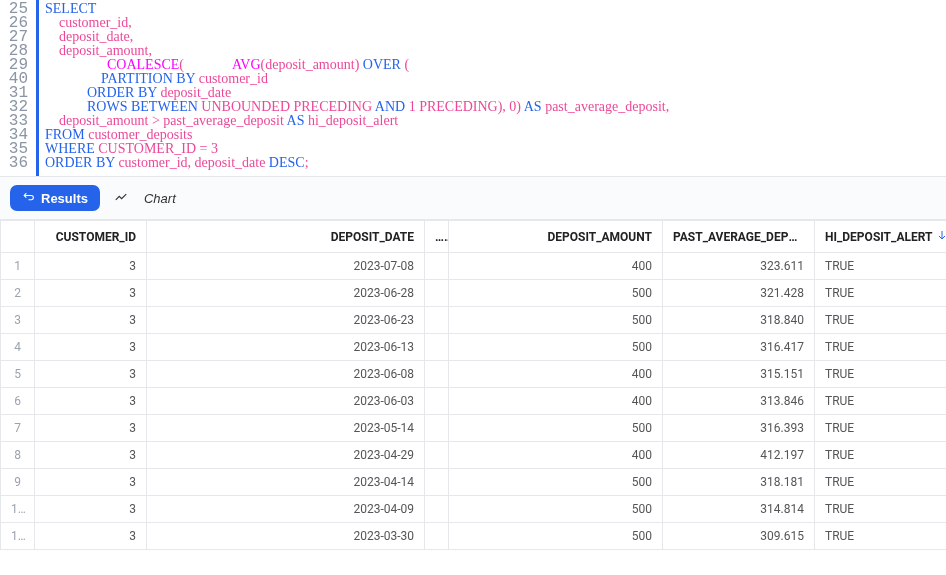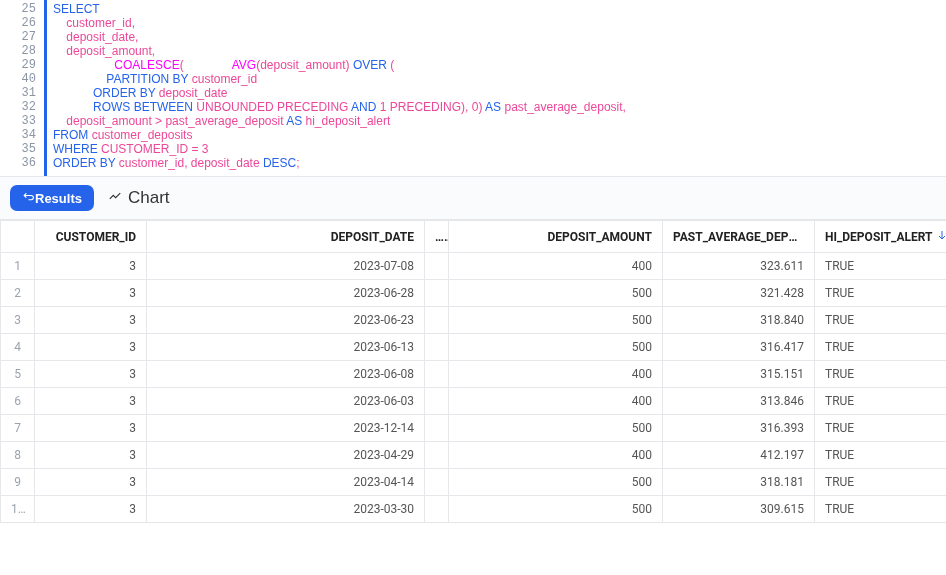--- a/index.html
+++ b/index.html
@@ -11,38 +11,38 @@
   width: 946px;
   height: 575px;
   overflow: hidden;
 }
 .editor {
   display: flex;
   border-bottom: 1px solid #e5e7eb;
   background: #fff;
 }
 .gutter {
-  width: 44px;
+  width: 36px;
   text-align: right;
   padding: 2px 8px 6px 0;
   color: #8b95a5;
   font-family: "Menlo","Consolas","Courier New",monospace;
-  font-size: 12px;
+  font-size: 16px;
   line-height: 14px;
   user-select: none;
 }
 .gutter div { height: 14px; }
 .code-wrap {
   flex: 1;
   border-left: 3px solid #2563eb;
   padding: 2px 0 6px 6px;
 }
 .code {
-  font-family: Liberation Sans, sans-serif;
-  font-size: 12px;
+  font-family: Liberation Serif, serif;
+  font-size: 14px;
   line-height: 14px;
   white-space: pre;
   color: #1f2937;
 }
 .kw { color: #2563eb; }
 .func { color: #ff00ff; margin-left: 48px; }
 .ident { color: #ec4899; text-align: center; }
 
 .toolbar {
   display: flex;
@@ -55,32 +55,34 @@
 .results-btn {
   background: #2563eb;
   color: #fff;
   border: none;
   border-radius: 7px;
   padding: 5px 12px;
   font-size: 13px;
   font-weight: 600;
   display: inline-flex;
   align-items: center;
+  gap: 6px;
   cursor: pointer;
 }
 .results-btn svg { width: 13px; height: 13px; stroke: #fff; fill: none; stroke-width: 2; }
 .chart-btn {
   background: transparent;
   color: #333;
   border: none;
-  font-size: 17px;
+  font-size: 13px;
   display: inline-flex;
   align-items: center;
-  gap: 6px;
+  gap: 16px;
   cursor: pointer;
+  font-style: italic;
 }
 .chart-btn svg { width: 14px; height: 14px; stroke: #333; fill: none; stroke-width: 2; }
 
 .table-wrap { overflow: auto; }
 table.results {
   border-collapse: collapse;
   width: 100%;
   table-layout: fixed;
 }
 table.results th, table.results td {
@@ -248,21 +250,21 @@
           <td>3</td>
           <td>2023-06-03</td>
           <td></td>
           <td>400</td>
           <td>313.846</td>
           <td class="left">TRUE</td>
         </tr>
         <tr>
           <td class="rownum">7</td>
           <td>3</td>
-          <td>2023-12-14</td>
+          <td>2023-05-14</td>
           <td></td>
           <td>500</td>
           <td>316.393</td>
           <td class="left">TRUE</td>
         </tr>
         <tr>
           <td class="rownum">8</td>
           <td>3</td>
           <td>2023-04-29</td>
           <td></td>
@@ -270,20 +272,29 @@
           <td>412.197</td>
           <td class="left">TRUE</td>
         </tr>
         <tr>
           <td class="rownum">9</td>
           <td>3</td>
           <td>2023-04-14</td>
           <td></td>
           <td>500</td>
           <td>318.181</td>
+          <td class="left">TRUE</td>
+        </tr>
+        <tr>
+          <td class="rownum">10</td>
+          <td>3</td>
+          <td>2023-04-09</td>
+          <td></td>
+          <td>500</td>
+          <td>314.814</td>
           <td class="left">TRUE</td>
         </tr>
         <tr>
           <td class="rownum">12</td>
           <td>3</td>
           <td>2023-03-30</td>
           <td></td>
           <td>500</td>
           <td>309.615</td>
           <td class="left">TRUE</td>

